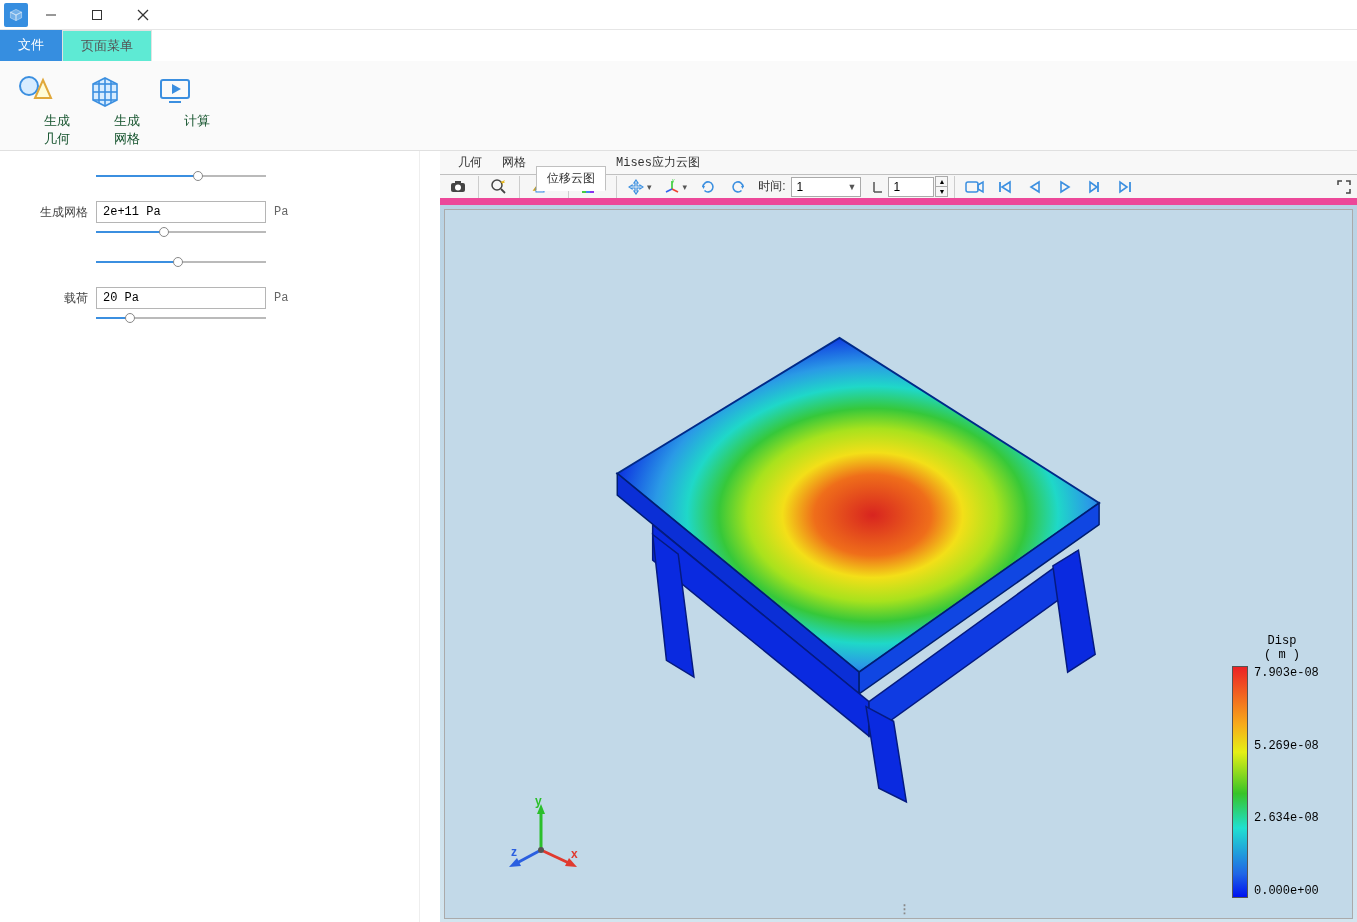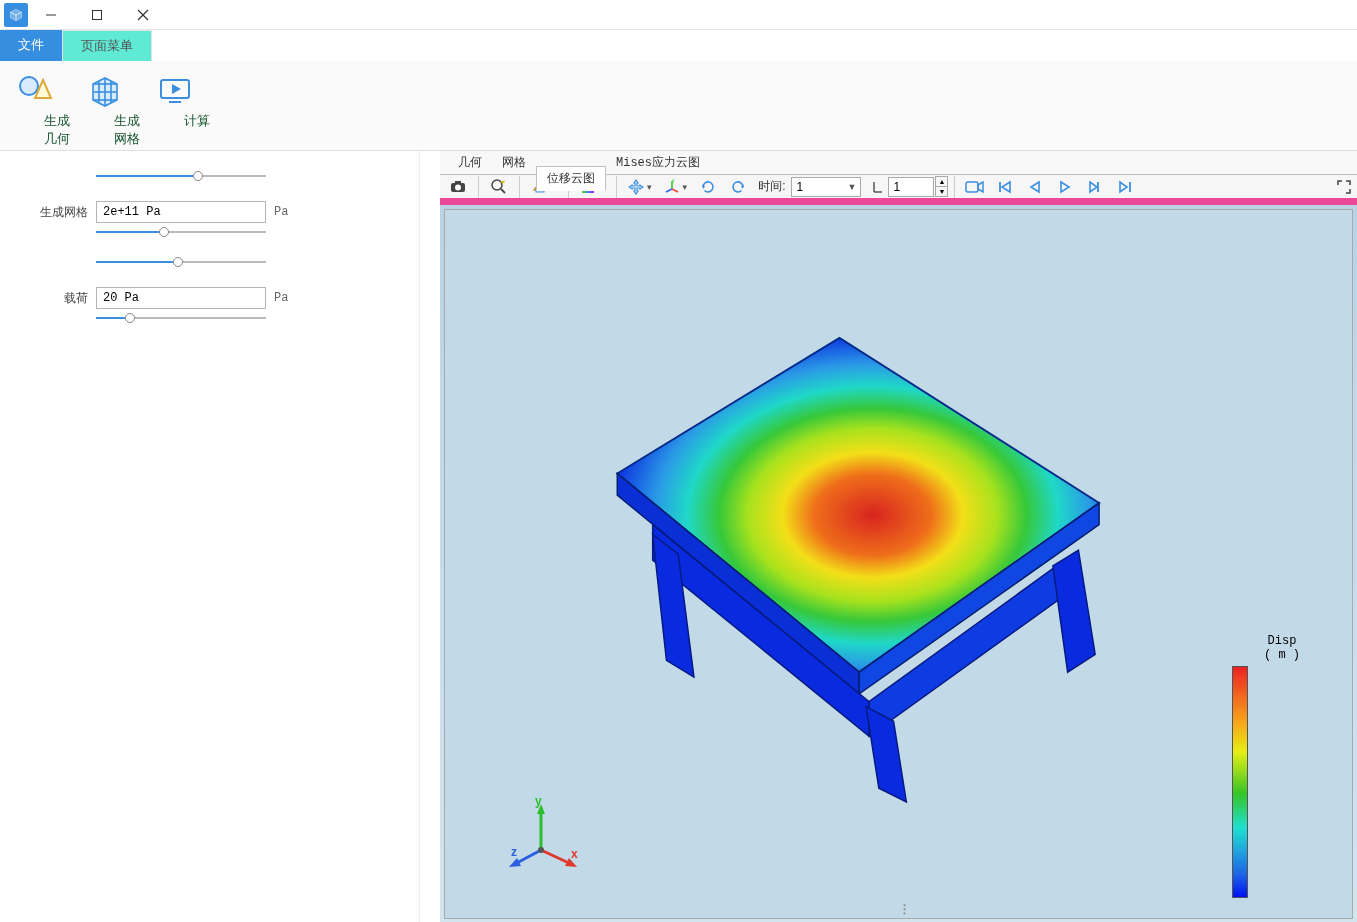--- a/index.html
+++ b/index.html
@@ -362,20 +362,26 @@
         </svg>
 
         
         <div class="legend">
           <div class="legend-title">
             <div>Disp</div>
             <div>( m )</div>
           </div>
           <div class="legend-bar">
             <div class="legend-grad"></div>
+            <div class="legend-ticks">
+              <div>7.903e-08</div>
+              <div>5.269e-08</div>
+              <div>2.634e-08</div>
+              <div>0.000e+00</div>
+            </div>
           </div>
         </div>
 
         <div class="dots">⋮</div>
       </div>
     </div>
   </div>
 </div>
 
 </body></html>

